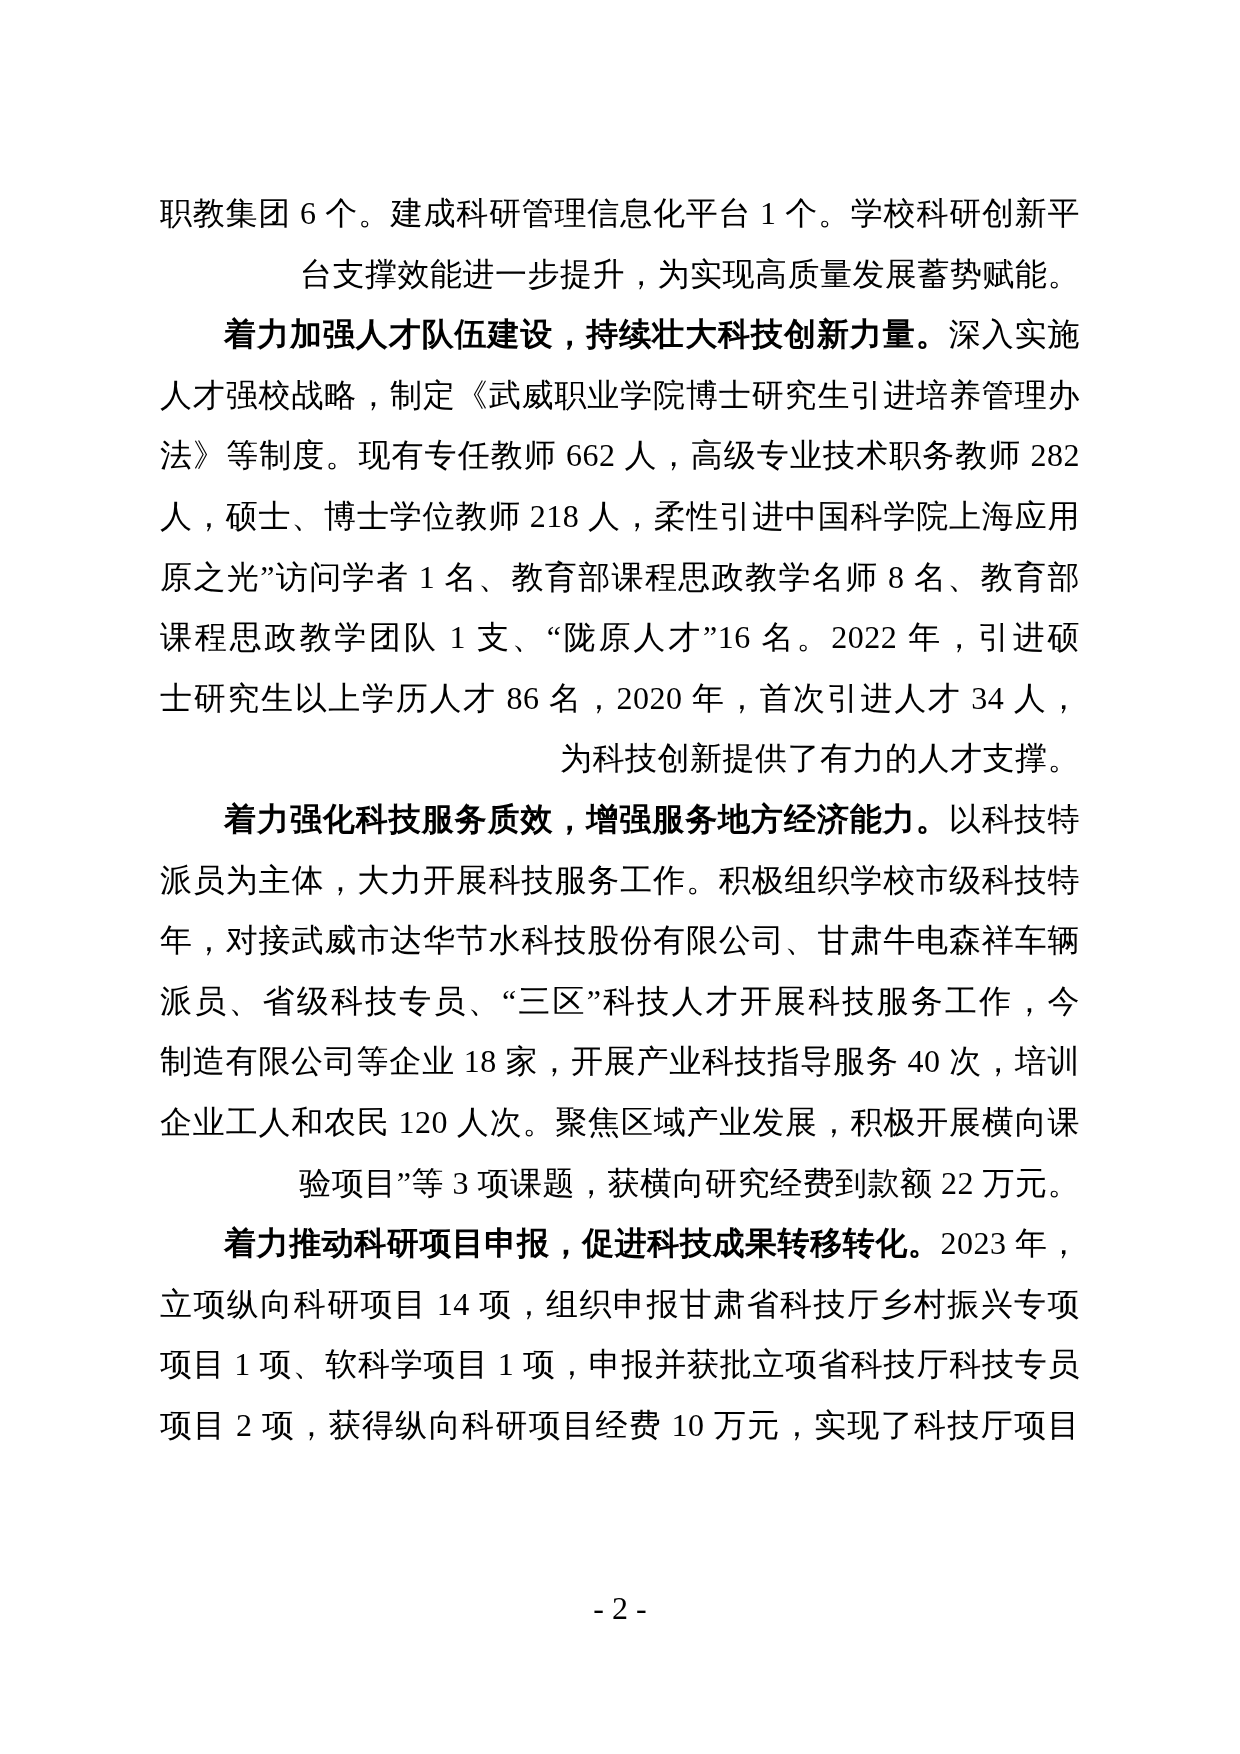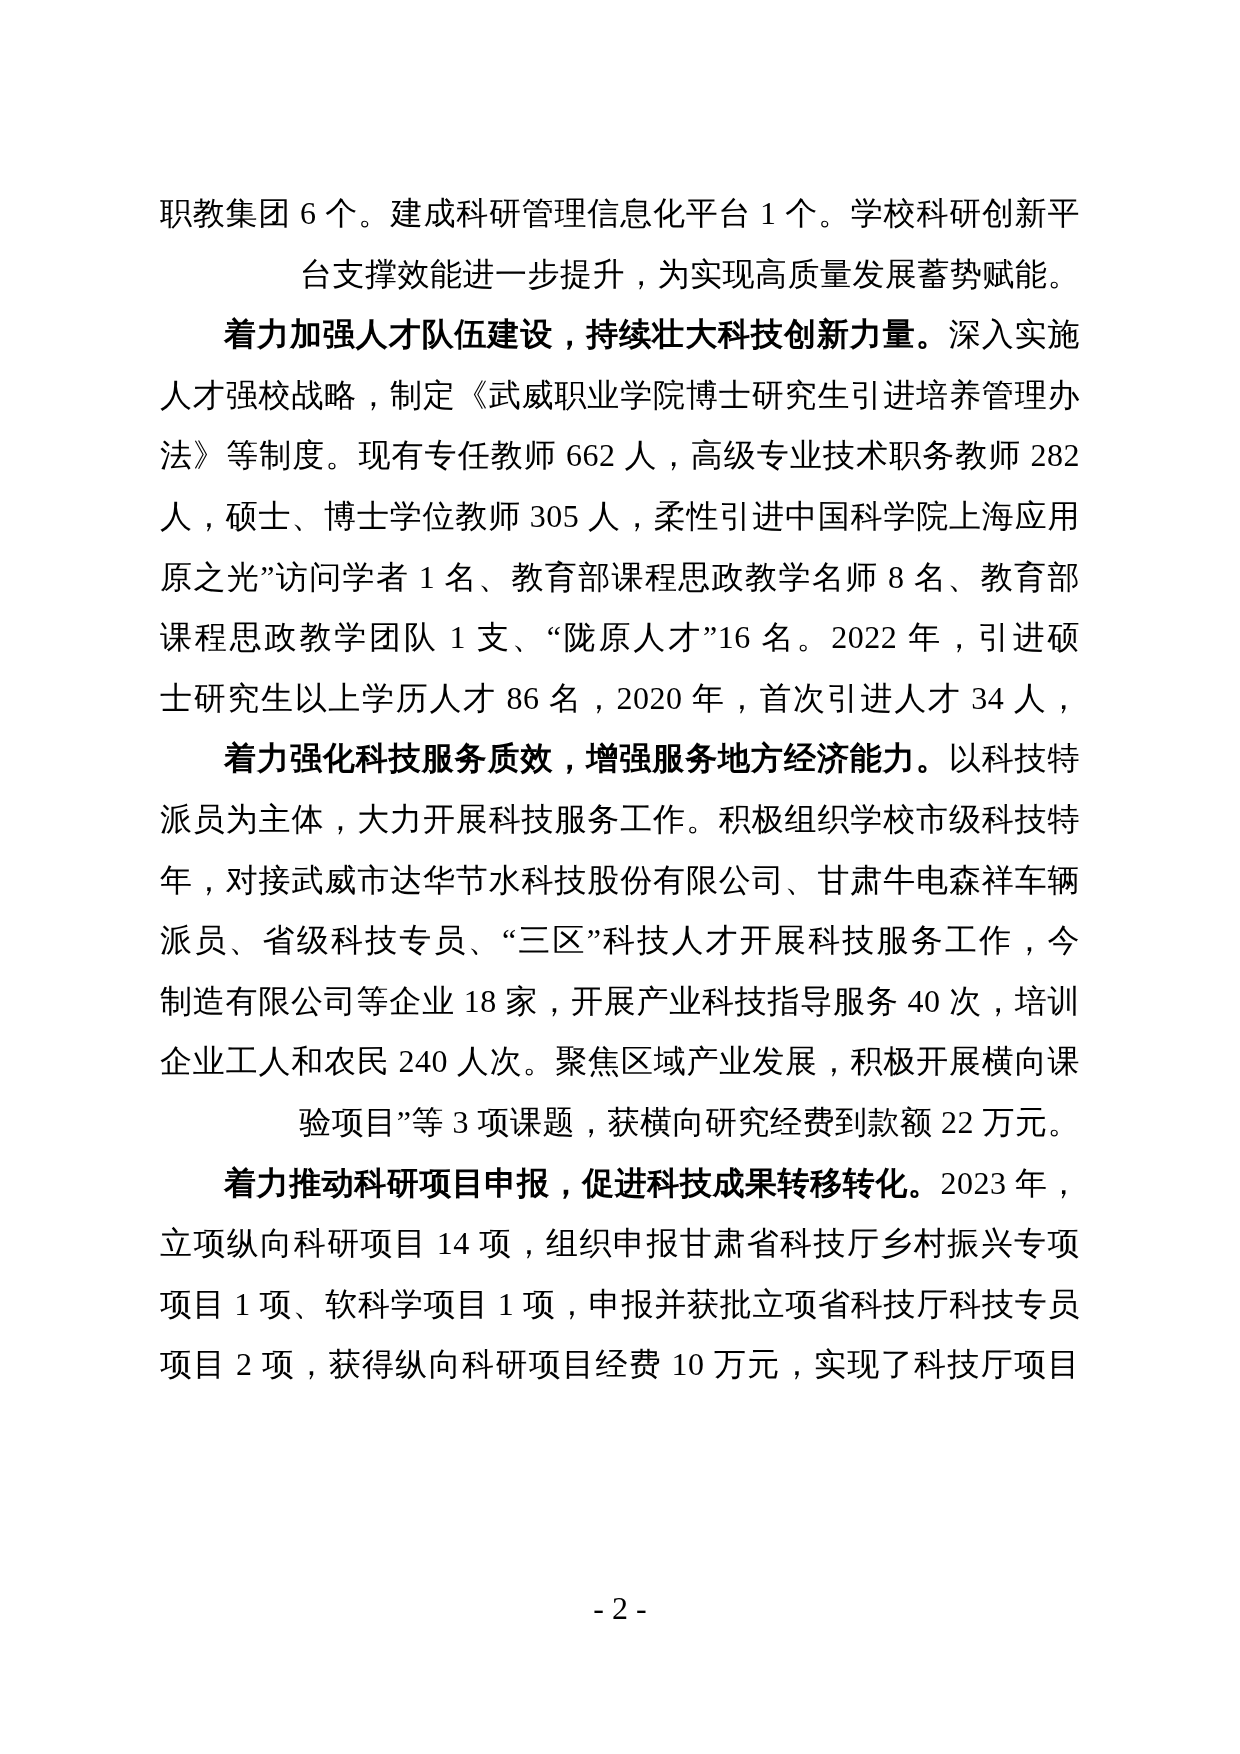--- a/index.html
+++ b/index.html
@@ -57,30 +57,31 @@
 </head>
 <body>
 
 <div class="page">
   <div class="text-block">
       <div class="line just"><span class="text-run">职教集团 6 个。建成科研管理信息化平台 1 个。学校科研创新平</span></div>
       <div class="line"><span class="text-run">台支撑效能进一步提升，为实现高质量发展蓄势赋能。</span></div>
       <div class="line indent just"><span class="bold-run">着力加强人才队伍建设，持续壮大科技创新力量。</span><span class="text-run">深入实施</span></div>
       <div class="line just"><span class="text-run">人才强校战略，制定《武威职业学院博士研究生引进培养管理办</span></div>
       <div class="line just"><span class="text-run">法》等制度。现有专任教师 662 人，高级专业技术职务教师 282</span></div>
-      <div class="line just"><span class="text-run">人，硕士、博士学位教师 305 人，柔性引进中国科学院上海应用</span></div>
+      <div class="line just"><span class="text-run">人，硕士、博士学位教师 218 人，柔性引进中国科学院上海应用</span></div>
       <div class="line just"><span class="text-run">原之光”访问学者 1 名、教育部课程思政教学名师 8 名、教育部</span></div>
       <div class="line just"><span class="text-run">课程思政教学团队 1 支、“陇原人才”16 名。2022 年，引进硕</span></div>
       <div class="line just"><span class="text-run">士研究生以上学历人才 86 名，2020 年，首次引进人才 34 人，</span></div>
+      <div class="line"><span class="text-run">为科技创新提供了有力的人才支撑。</span></div>
       <div class="line indent just"><span class="bold-run">着力强化科技服务质效，增强服务地方经济能力。</span><span class="text-run">以科技特</span></div>
       <div class="line just"><span class="text-run">派员为主体，大力开展科技服务工作。积极组织学校市级科技特</span></div>
       <div class="line just"><span class="text-run">年，对接武威市达华节水科技股份有限公司、甘肃牛电森祥车辆</span></div>
       <div class="line just"><span class="text-run">派员、省级科技专员、“三区”科技人才开展科技服务工作，今</span></div>
       <div class="line just"><span class="text-run">制造有限公司等企业 18 家，开展产业科技指导服务 40 次，培训</span></div>
-      <div class="line just"><span class="text-run">企业工人和农民 240 人次。聚焦区域产业发展，积极开展横向课</span></div>
+      <div class="line just"><span class="text-run">企业工人和农民 120 人次。聚焦区域产业发展，积极开展横向课</span></div>
       <div class="line"><span class="text-run">验项目”等 3 项课题，获横向研究经费到款额 22 万元。</span></div>
       <div class="line indent just"><span class="bold-run">着力推动科研项目申报，促进科技成果转移转化。</span><span class="text-run">2023 年，</span></div>
       <div class="line just"><span class="text-run">立项纵向科研项目 14 项，组织申报甘肃省科技厅乡村振兴专项</span></div>
       <div class="line just"><span class="text-run">项目 1 项、软科学项目 1 项，申报并获批立项省科技厅科技专员</span></div>
       <div class="line just"><span class="text-run">项目 2 项，获得纵向科研项目经费 10 万元，实现了科技厅项目</span></div>
     </div>
   <div class="page-number">- 2 -</div>
 </div>
 
 </body></html>

